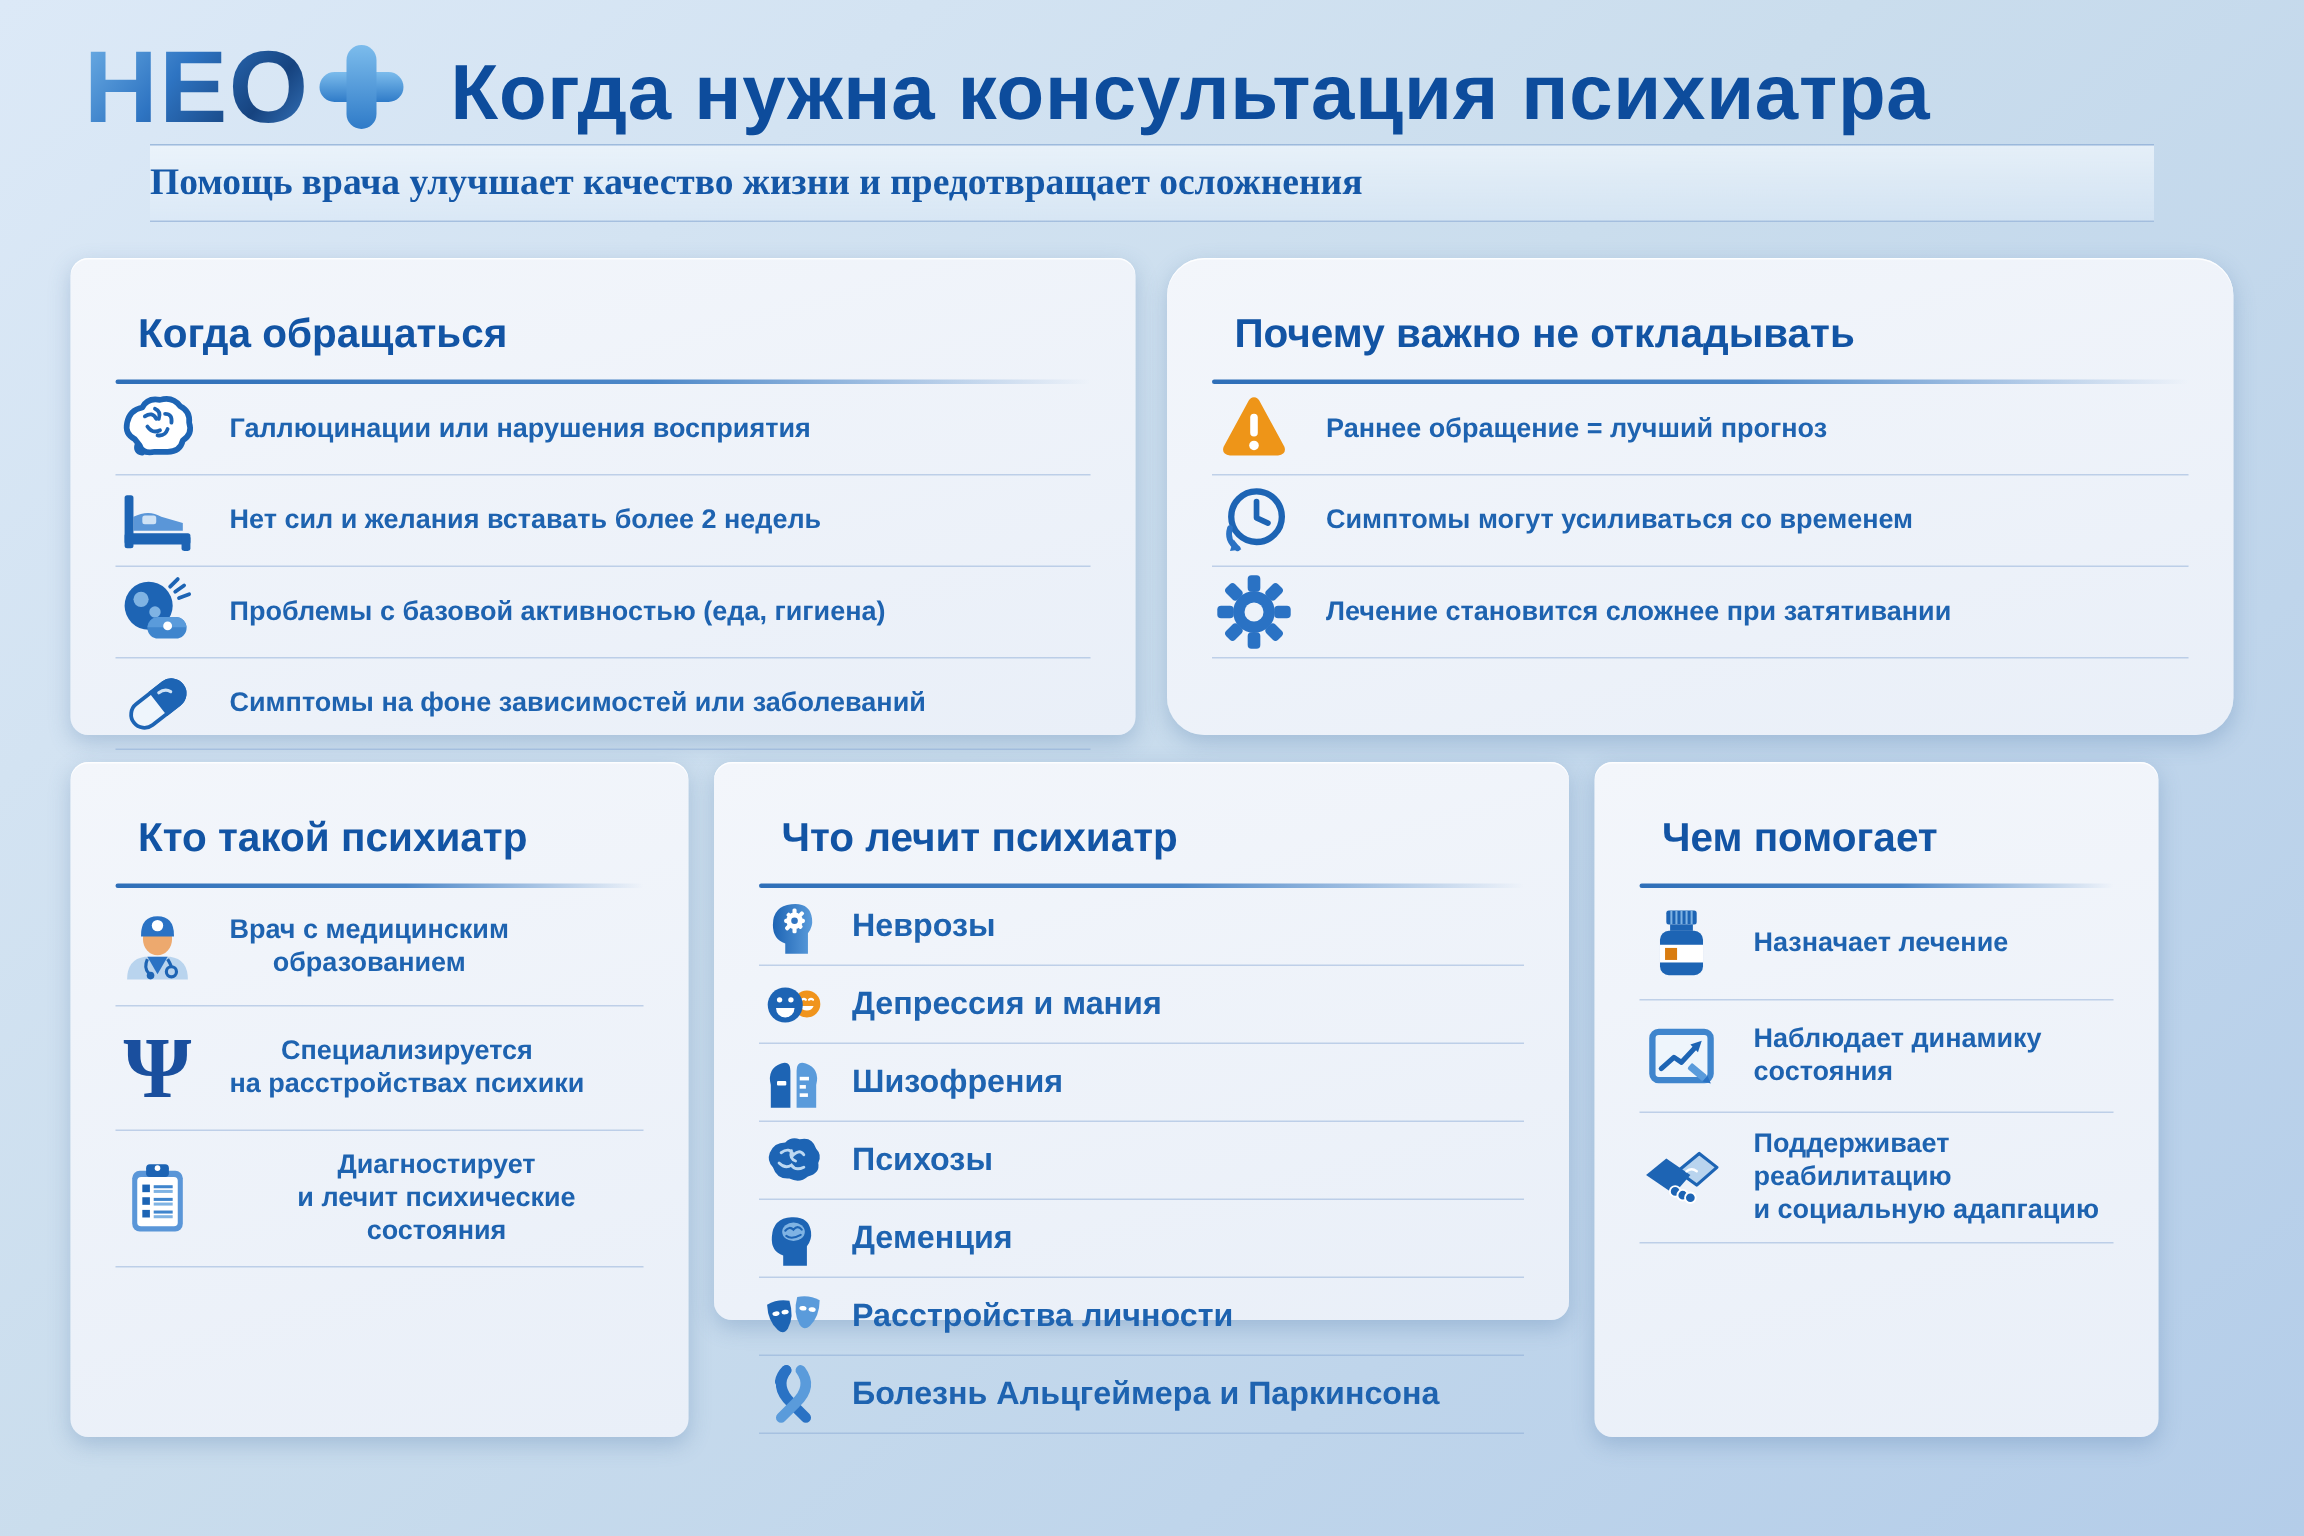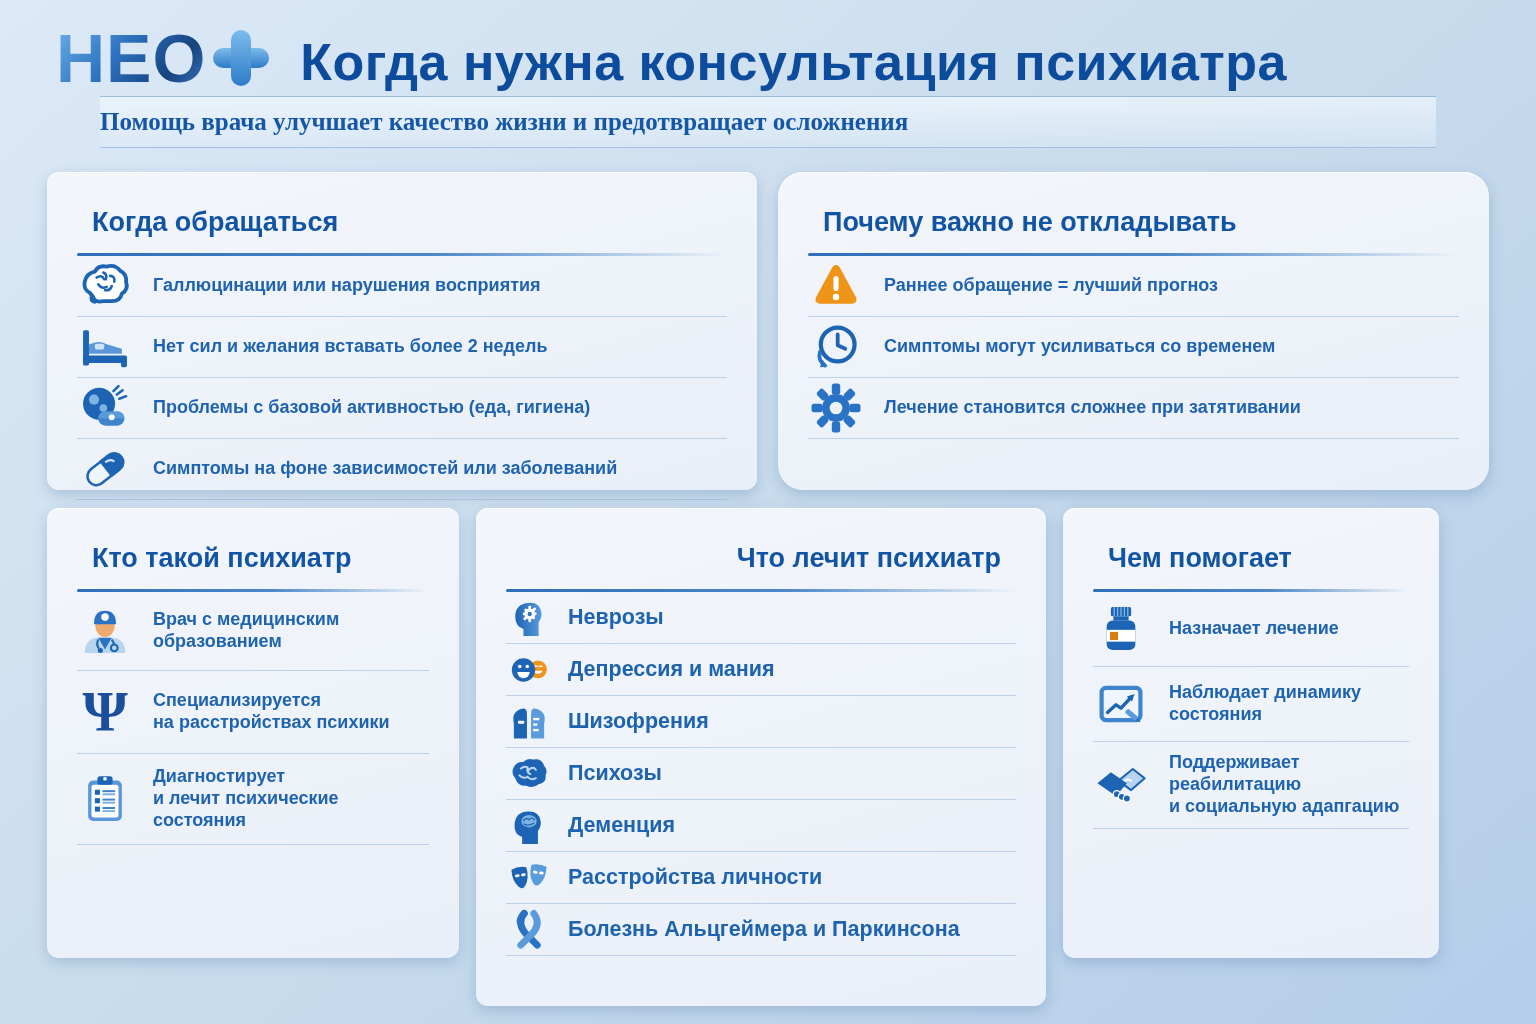--- a/index.html
+++ b/index.html
@@ -36,30 +36,30 @@
   .row2{display:flex;gap:17px;margin-top:18px;}
   .card{
     background:linear-gradient(165deg,#f3f6fb 0%,#e9eff8 100%);
     border-radius:12px;box-sizing:border-box;
     box-shadow:0 5px 14px rgba(70,110,160,.28), inset 0 1px 0 rgba(255,255,255,.85);
     padding:20px 30px 10px;
   }
   .c1{width:710px;height:318px;}
   .c2{width:711px;height:318px;border-radius:25px;}
   .c3{width:412px;height:450px;}
-  .c4{width:570px;height:498px;text-align:right;}
+  .c4{width:570px;height:372px;}
   .c5{width:376px;height:450px;}
   .card h2{margin:15px;font-size:27px;font-weight:700;color:#1254a4;}
   .rule{height:3px;margin-top:9px;border-radius:2px;
     background:linear-gradient(90deg,#2f6fb8 0%,#4c87c8 55%,rgba(130,170,215,0) 100%);}
   ul.items{list-style:none;margin:0;padding:0;}
   li.item{display:flex;align-items:center;gap:20px;border-bottom:1px solid rgba(130,165,210,.45);}
   .c1 .item,.c2 .item{height:60px;}
   .c4 .item{height:51px;gap:16px;}
-  .c3 .item{padding:12px 0;}
+  .c3 .item{padding:12px 0;text-align:center;}
   .c5 .item{padding:10px 0;}
   .icon{width:56px;display:flex;justify-content:center;align-items:center;flex:0 0 auto;}
   .c4 .icon{width:46px;}
   svg.ic{width:54px;height:54px;display:block;}
   .c4 svg.ic{width:44px;height:44px;}
   .item-text{font-size:18px;font-weight:700;color:#1e63b0;line-height:1.22;}
   .c4 .item-text{font-size:21.5px;}
   .item-text .l2{display:block;}
   .psi{font-family:"Liberation Serif",serif;font-size:58px;font-weight:700;color:#1a4f9e;line-height:1;}
 </style>

